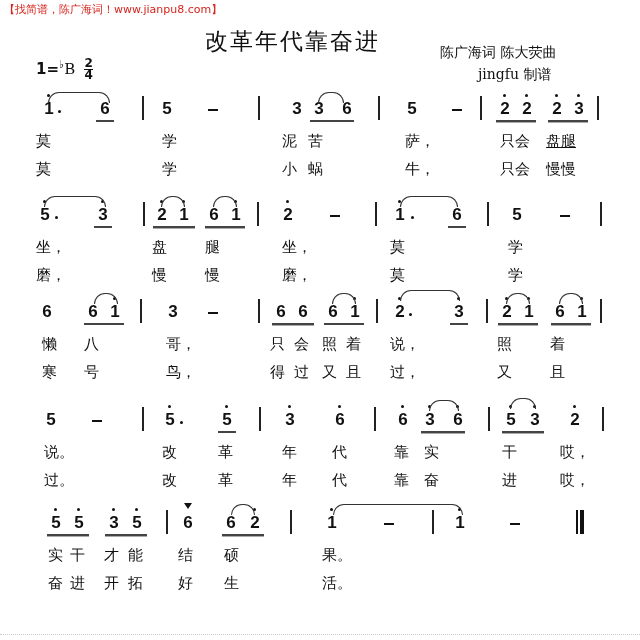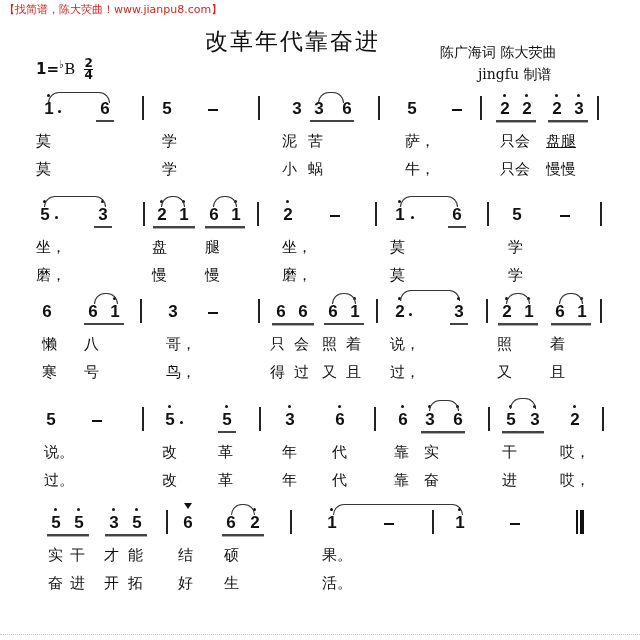--- a/index.html
+++ b/index.html
@@ -24,21 +24,21 @@
   .barend { position:absolute; width:4px; height:24px; background:#111; }
   .ul { position:absolute; height:1.5px; background:#444; }
   .ul2 { position:absolute; height:1px; background:#aaa; }
   .tie { position:absolute; border:1.3px solid #333; border-bottom:none; border-radius:14px 14px 0 0; height:10px; }
   .lyric { position:absolute; font-size:15px; white-space:nowrap; }
   .footer-line { left:0; top:634px; width:640px; height:0; border-top:1px dotted #ccc; }
 </style>
 </head>
 <body>
 
-<div class="abs banner">【找简谱，陈大荧曲！www.jianpu8.com】</div>
+<div class="abs banner">【找简谱，陈广海词！www.jianpu8.com】</div>
 <div class="abs title">改革年代靠奋进</div>
 <div class="abs credits">陈广海词  陈大荧曲</div>
 <div class="abs arranger">jingfu 制谱</div>
 <div class="abs key">
   <span>1=</span><span class="flat">♭</span><span class="b">B</span>
   <span class="frac">
     <span class="num">2</span>
     <span>4</span>
   </span>
 </div>

